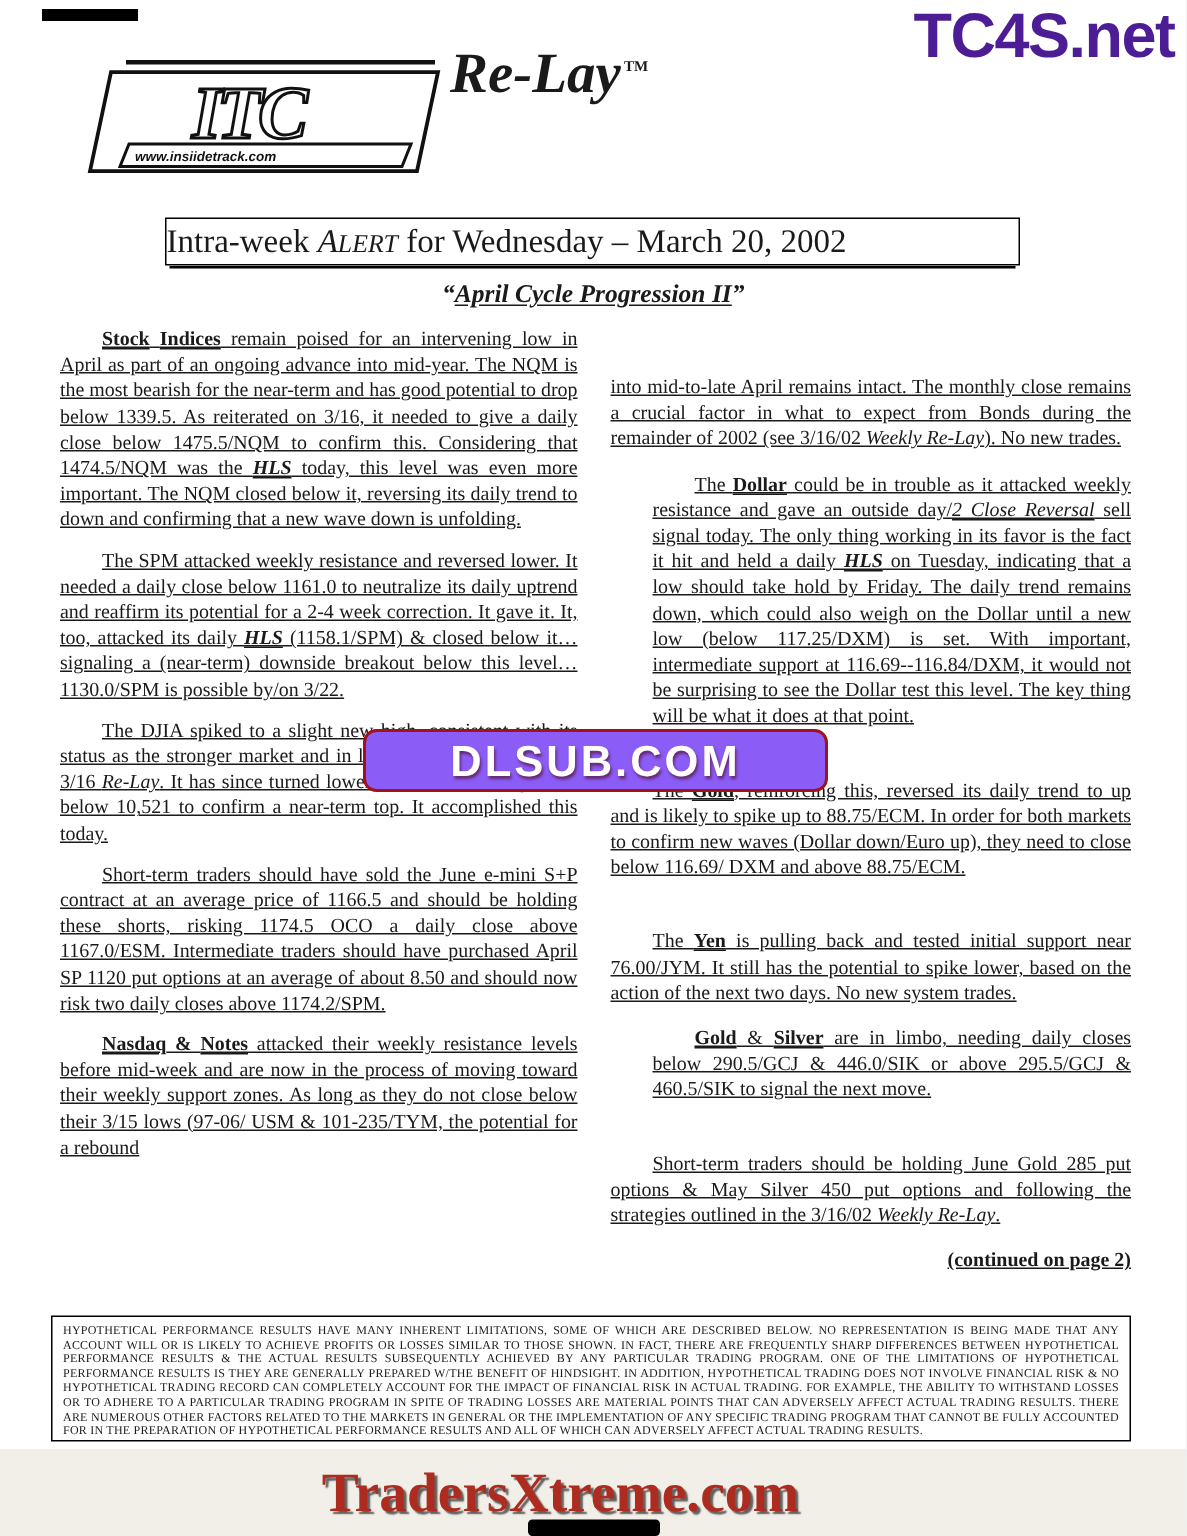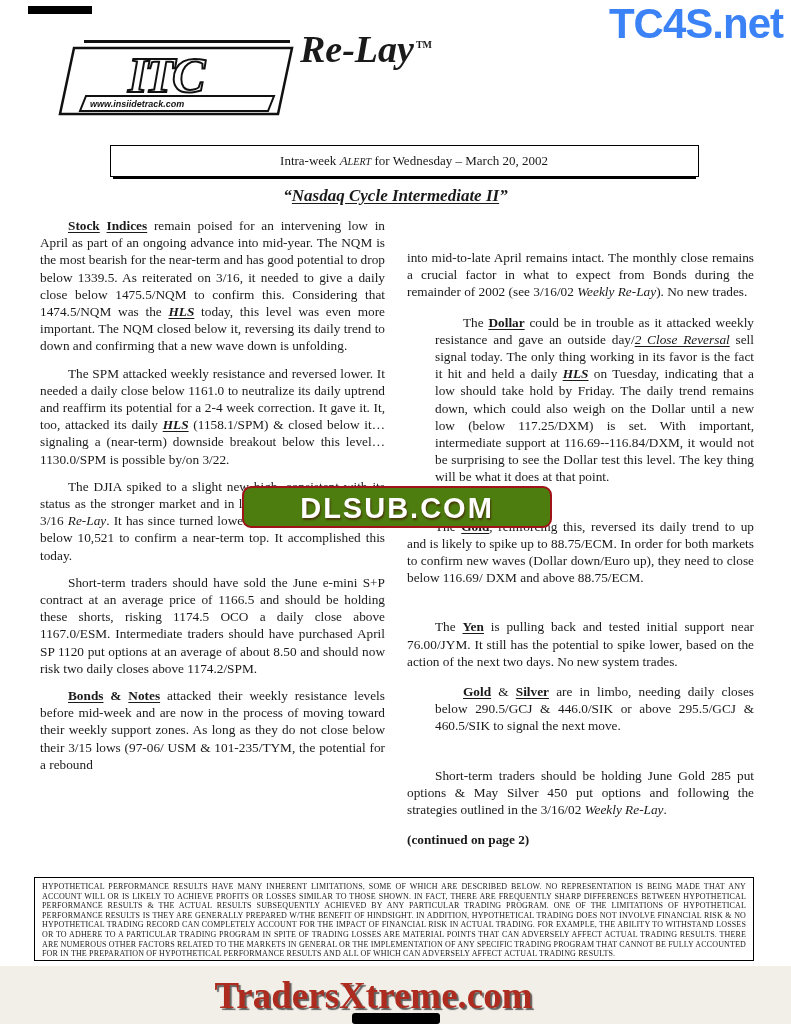--- a/index.html
+++ b/index.html
@@ -5,49 +5,49 @@
   html,body{margin:0;padding:0;background:#e8e8e8;}
   .page{
     position:relative;width:791px;height:1024px;background:#ffffff;
     font-family:"Liberation Serif", serif;color:#1a1a1a;overflow:hidden;
     margin:0 auto;
   }
   .top-left-mark{position:absolute;left:28px;top:6px;width:64px;height:8px;background:#000;}
   .site-tag{
     position:absolute;right:8px;top:0px;
     font-family:"Liberation Sans", sans-serif;font-weight:bold;
-    font-size:42px;color:#3b82f6;letter-spacing:-1px;
+    font-size:42px;color:#4c1d95;letter-spacing:-1px;
   }
   .masthead{position:absolute;left:0;top:0;width:791px;height:130px;}
   .logo{position:absolute;left:58px;top:40px;width:238px;height:78px;}
   .mast-title{position:absolute;left:300px;top:30px;font-weight:bold;font-style:italic;line-height:1.0;}
   .mast-title .t1{font-size:38px;}
   .mast-title .t2{font-size:38px;}
   .mast-title .tm{font-size:10px;font-style:normal;vertical-align:super;margin-left:2px;font-family:Liberation Serif, serif;}
   .alert-box{
     position:absolute;left:110px;top:145px;width:568px;height:30px;
     border:1.5px solid #000;box-shadow:0 5px 0 -3px #000;
-    text-align:center;line-height:30px;font-size:13px;padding-left:19px;
+    text-align:left;line-height:30px;font-size:22px;
   }
   .alert-box small{font-size:0.78em;}
   .headline{
     position:absolute;left:0;top:186px;width:791px;text-align:center;
     font-weight:bold;font-style:italic;font-size:17px;
   }
-  .col{position:absolute;top:217px;font-size:13.3px;line-height:17.2px;}
+  .col{position:absolute;top:217px;font-size:13.3px;line-height:17.2px;text-decoration:underline;}
   .col-left{left:40px;width:345px;}
   .col-right{left:407px;width:347px;}
   .col p{margin:0 0 10px 0;text-align:justify;text-indent:28px;}
   .col-right p{margin-bottom:13px;margin-top:32px;}
   .col p.no-indent{text-indent:0;}
   .col p.gap-top{margin-top:9px;margin-left:28px;}
-  .continued{font-weight:bold;font-size:13.3px;margin-top:2px;}
+  .continued{text-align:right;font-weight:bold;font-size:13.3px;margin-top:2px;}
   .watermark{
     position:absolute;left:242px;top:486px;width:310px;height:42px;
-    background:#4d7c0f;border:2px solid #a01318;border-radius:9px;
+    background:#8b5cf6;border:2px solid #a01318;border-radius:9px;
     color:#fff;font-family:"Liberation Sans", sans-serif;font-weight:bold;
     font-size:29px;letter-spacing:2px;text-align:center;line-height:40px;
     text-shadow:1px 2px 2px rgba(70,0,0,.55);box-sizing:border-box;
   }
   .disclaimer{
     position:absolute;left:34px;top:877px;width:720px;height:84px;
     border:1px solid #000;box-sizing:border-box;padding:4px 7px;
     font-size:8px;line-height:9.6px;letter-spacing:.15px;
     text-align:justify;overflow:hidden;
   }
@@ -79,28 +79,28 @@
         <text x="32" y="67" font-family="'Liberation Sans', sans-serif" font-size="9" font-weight="bold" font-style="italic" fill="#111">www.insiidetrack.com</text>
       </svg>
     </div>
     <div class="mast-title">
       <div class="t2"><span>Re-Lay</span><span class="tm">TM</span></div>
     </div>
   </div>
 
   <div class="alert-box">Intra-week <i>A<small>LERT</small></i> for Wednesday – March 20, 2002</div>
 
-  <div class="headline">“<u>Nasdaq Cycle Intermediate II</u>”</div>
+  <div class="headline">“<u>April Cycle Progression II</u>”</div>
 
   <div class="col col-left">
     <p><b><u>Stock</u> <u>Indices</u></b> remain poised for an intervening low in April as part of an ongoing advance into mid-year.  The NQM is the most bearish for the near-term and has good potential to drop below 1339.5.  As reiterated on 3/16, it needed to give a daily close below 1475.5/NQM to confirm this.  Considering that 1474.5/NQM was the <b><i><u>HLS</u></i></b> today, this level was even more important.  The NQM closed below it, reversing its daily trend to down and confirming that a new wave down is unfolding.</p>
     <p>The SPM attacked weekly resistance and reversed lower.  It needed a daily close below 1161.0 to neutralize its daily uptrend and reaffirm its potential for a 2-4 week correction.  It gave it.  It, too, attacked its daily <b><i><u>HLS</u></i></b> (1158.1/SPM) &amp; closed below it… signaling a (near-term) downside breakout below this level… 1130.0/SPM is possible by/on 3/22.</p>
     <p>The DJIA spiked to a slight new high, consistent with its status as the stronger market and in line with analysis from the 3/16 <i>Re-Lay</i>.  It has since turned lower and needed a daily close below 10,521 to confirm a near-term top.  It accomplished this today.</p>
     <p>Short-term traders should have sold the June e-mini S+P contract at an average price of 1166.5 and should be holding these shorts, risking 1174.5 OCO a daily close above 1167.0/ESM.  Intermediate traders should have purchased April SP 1120 put options at an average of about 8.50 and should now risk two daily closes above 1174.2/SPM.</p>
-    <p><b><u>Bonds</u> &amp; <u>Notes</u></b> attacked their weekly resistance levels before mid-week and are now in the process of moving toward their weekly support zones.  As long as they do not close below their 3/15 lows (97-06/ USM &amp; 101-235/TYM, the potential for a rebound</p>
+    <p><b><u>Nasdaq</u> &amp; <u>Notes</u></b> attacked their weekly resistance levels before mid-week and are now in the process of moving toward their weekly support zones.  As long as they do not close below their 3/15 lows (97-06/ USM &amp; 101-235/TYM, the potential for a rebound</p>
   </div>
 
   <div class="col col-right">
     <p class="no-indent">into mid-to-late April remains intact.  The monthly close remains a crucial factor in what to expect from Bonds during the remainder of 2002 (see 3/16/02 <i>Weekly Re-Lay</i>).  No new trades.</p>
     <p class="gap-top">The <b><u>Dollar</u></b> could be in trouble as it attacked weekly resistance and gave an outside day/<i><u>2 Close Reversal</u></i> sell signal today.  The only thing working in its favor is the fact it hit and held a daily <b><i><u>HLS</u></i></b> on Tuesday, indicating that a low should take hold by Friday.  The daily trend remains down, which could also weigh on the Dollar until a new low (below 117.25/DXM) is set.  With important, intermediate support at 116.69--116.84/DXM, it would not be surprising to see the Dollar test this level.  The key thing will be what it does at that point.</p>
     <p>The <b><u>Gold</u></b>, reinforcing this, reversed its daily trend to up and is likely to spike up to 88.75/ECM.  In order for both markets to confirm new waves (Dollar down/Euro up), they need to close below 116.69/ DXM and above 88.75/ECM.</p>
     <p>The <b><u>Yen</u></b> is pulling back and tested initial support near 76.00/JYM.  It still has the potential to spike lower, based on the action of the next two days.  No new system trades.</p>
     <p class="gap-top"><b><u>Gold</u></b> &amp; <b><u>Silver</u></b> are in limbo, needing daily closes below 290.5/GCJ &amp; 446.0/SIK or above 295.5/GCJ &amp; 460.5/SIK to signal the next move.</p>
     <p>Short-term traders should be holding June Gold 285 put options &amp; May Silver 450 put options and following the strategies outlined in the 3/16/02 <i>Weekly Re-Lay</i>.</p>
     <div class="continued">(continued on page 2)</div>

